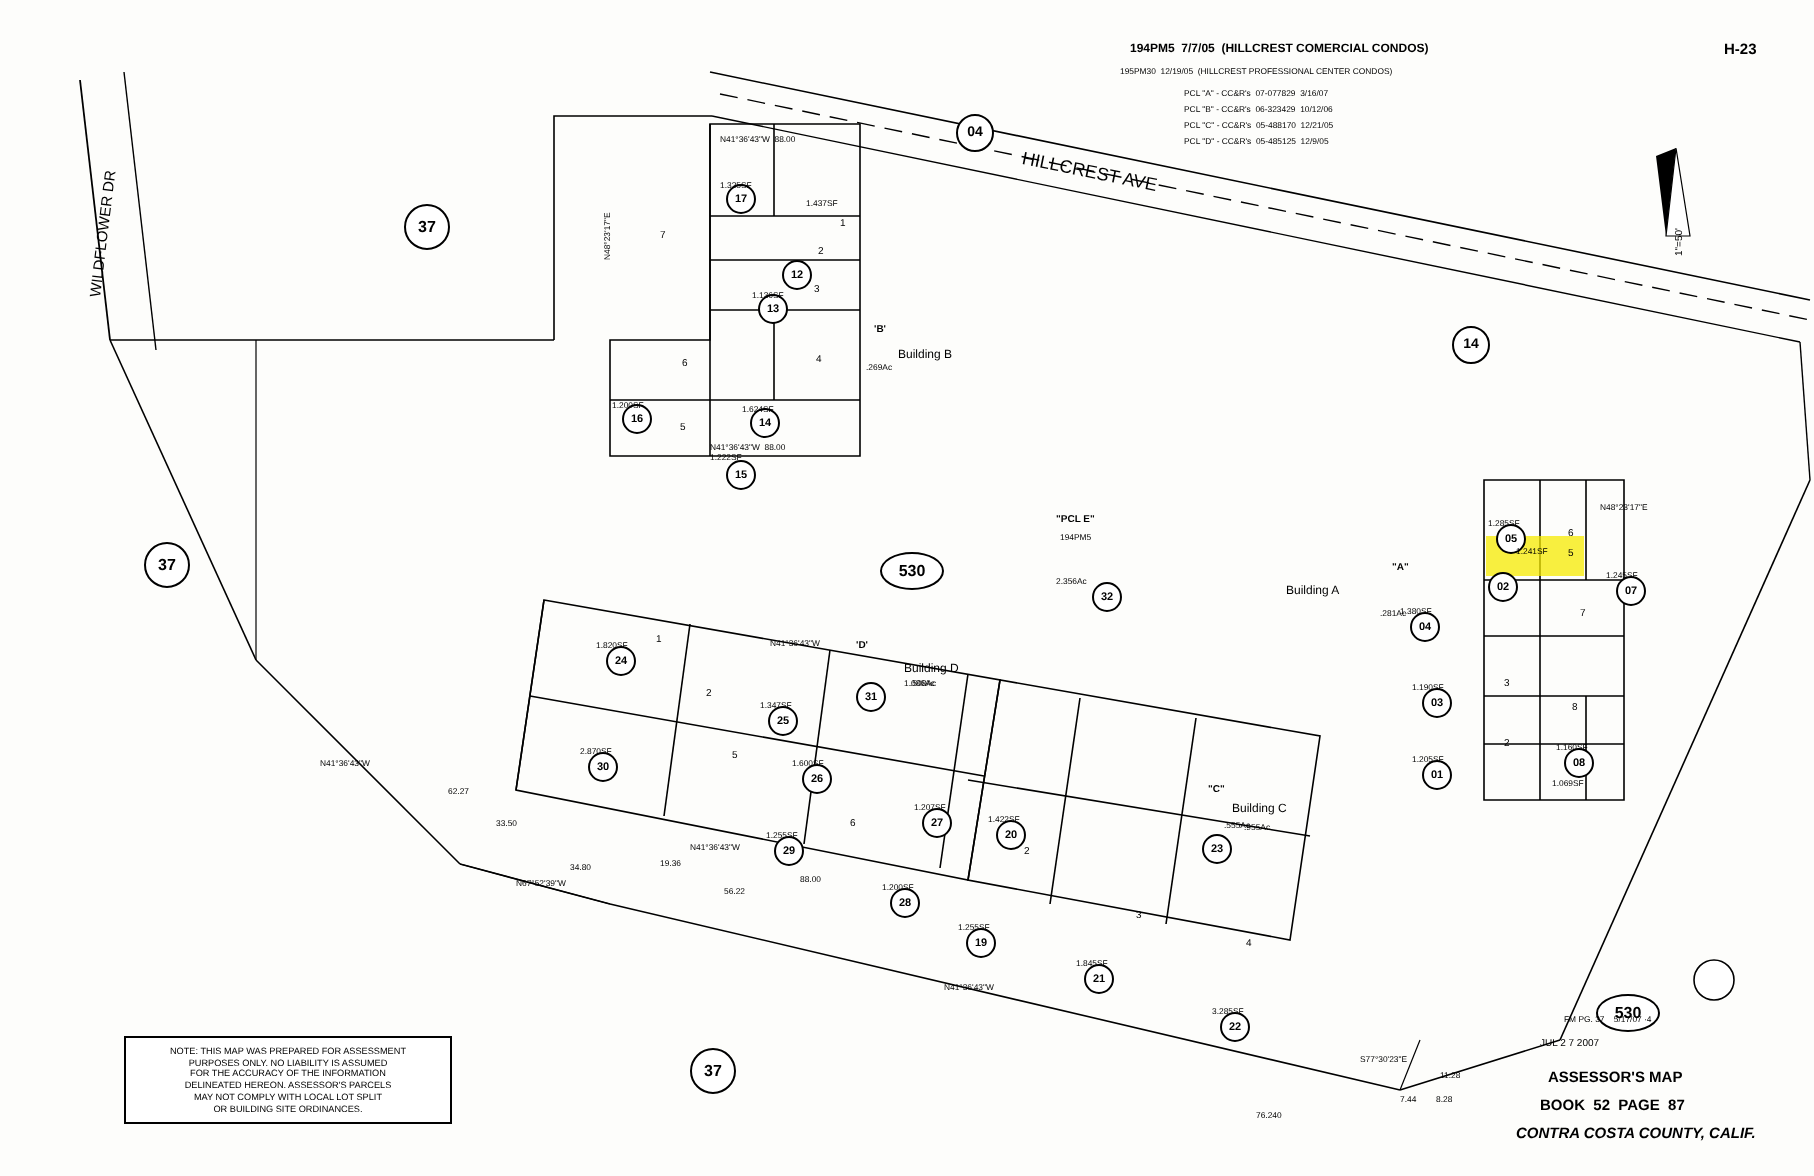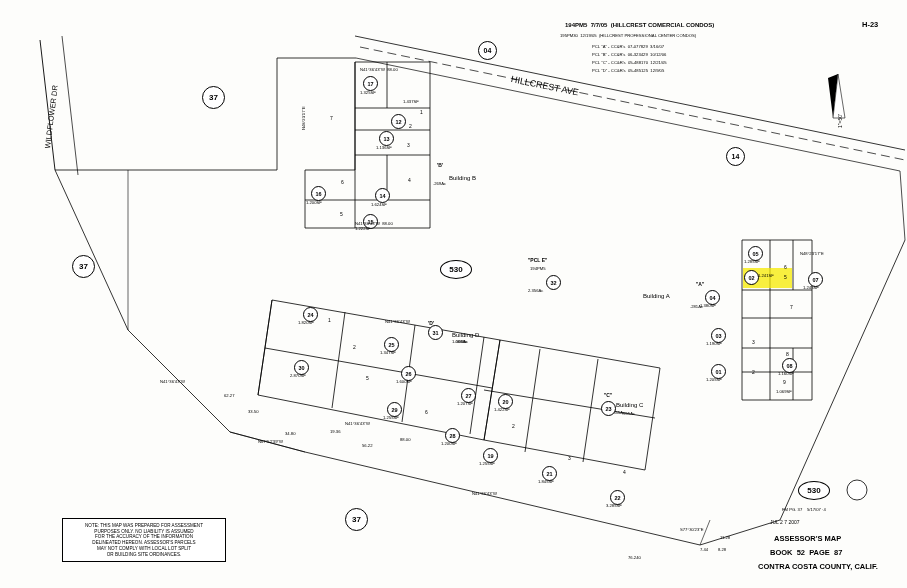--- a/index.html
+++ b/index.html
@@ -6,21 +6,21 @@
   body{width:907px;height:588px;overflow:hidden;font-family:"Liberation Sans",sans-serif;color:#000;}
   #map{position:relative;width:907px;height:588px;background:#fdfdfb;}
   .t{position:absolute;white-space:pre;line-height:1.05;}
   .vs{font-size:4.2px;}
   .xs{font-size:5px;}
   .s{font-size:6px;}
   .m{font-size:7.5px;}
   .l{font-size:9px;}
   .b{font-weight:bold;}
   svg{position:absolute;left:0;top:0;}
-  .circle{position:absolute;border:1px solid #000;border-radius:50%;display:flex;align-items:center;justify-content:center;font-size:6.5px;font-weight:bold;background:#fff;}
+  .circle{position:absolute;border:1px solid #000;border-radius:50%;display:flex;align-items:center;justify-content:center;font-size:6.5px;font-weight:bold;background:#fff;margin-top:16px;}
   .circ-sm{width:13px;height:13px;font-size:5.5px;}
   .circ-md{width:17px;height:17px;font-size:7px;}
   .circ-lg{width:21px;height:21px;font-size:8px;}
   .hl{position:absolute;background:#f5ea00;opacity:.75;}
   .note{position:absolute;border:1px solid #000;padding:4px 6px;font-size:4.6px;text-align:center;line-height:1.25;background:#fff;}
 </style>
 </head>
 <body>
 
 <div id="map">
@@ -239,15 +239,15 @@
 PURPOSES ONLY. NO LIABILITY IS ASSUMED
 FOR THE ACCURACY OF THE INFORMATION
 DELINEATED HEREON. ASSESSOR'S PARCELS
 MAY NOT COMPLY WITH LOCAL LOT SPLIT
 OR BUILDING SITE ORDINANCES.</div>
 
   <div class="t vs" style="left:782px;top:508px;">FM PG. 37    5/17/07 ·4</div>
   <div class="t xs" style="left:770px;top:520px;">JUL 2 7 2007</div>
   <div class="t m b" style="left:774px;top:535px;">ASSESSOR'S MAP</div>
   <div class="t m b" style="left:770px;top:549px;">BOOK  52  PAGE  87</div>
-  <div class="t m b" style="left:758px;top:563px;">CONTRA COSTA COUNTY, CALIF.</div>
+  <div class="t m b" style="left:758px;top:563px;font-style:italic;">CONTRA COSTA COUNTY, CALIF.</div>
 
 </div>
 
 </body></html>

